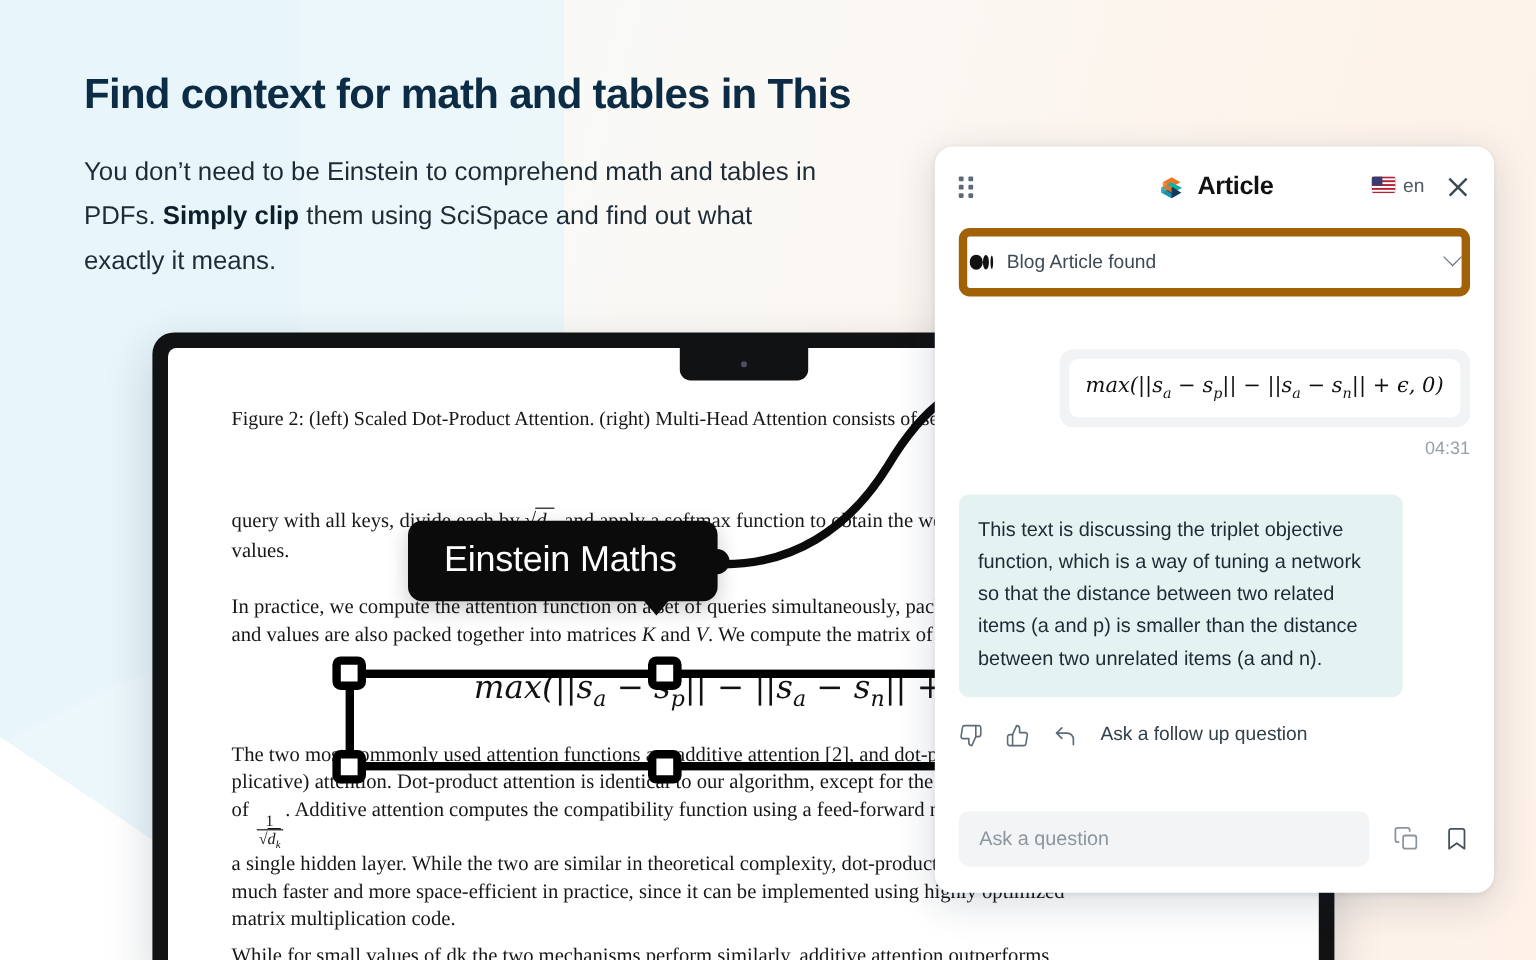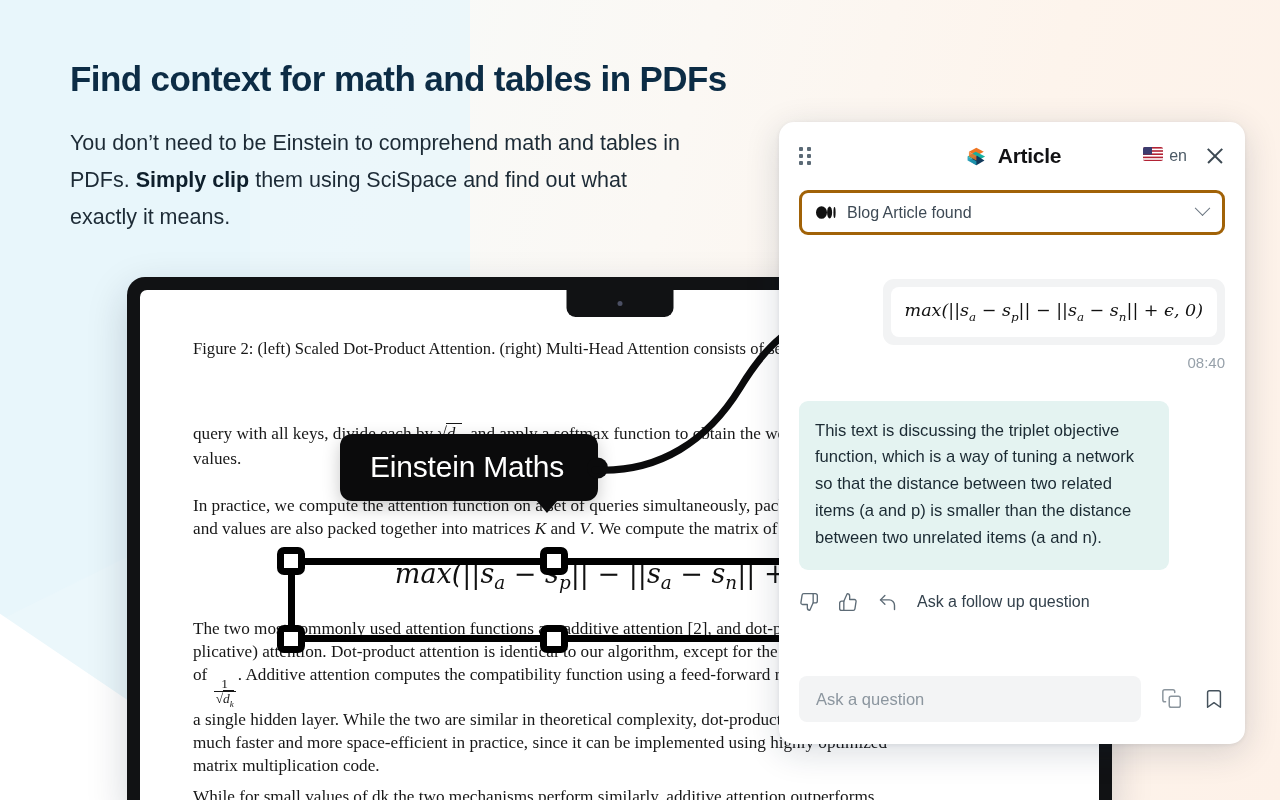--- a/index.html
+++ b/index.html
@@ -178,22 +178,22 @@
   }
   #close-btn::before, #close-btn::after {
     content: ""; position: absolute; left: 0; top: 9px; width: 20px; height: 1.6px;
     background: #3c4852;
   }
   #close-btn::before { transform: rotate(45deg); }
   #close-btn::after  { transform: rotate(-45deg); }
 
   
   #source-select {
-    height: 45px; border: 3px solid #a16207; border-radius: 9px;
-    display: flex; align-items: center; gap: 11px; padding: 0 14px;
+    height: 57px; border: 7px solid #a16207; border-radius: 9px;
+    display: flex; align-items: center; gap: 11px; padding: 0 2px;
     flex: 0 0 auto; cursor: pointer;
   }
   #source-label { font-size: 16px; color: #3e4a55; flex: 1; }
   .chevron {
     width: 11px; height: 11px; border-right: 1.8px solid #6a7681; border-bottom: 1.8px solid #6a7681;
     transform: rotate(45deg) translate(-3px,-3px);
   }
 
   
   #convo { flex: 1 1 auto; padding-top: 44px; overflow: hidden; }
@@ -234,21 +234,21 @@
 <body>
 
 <div id="bg-layer">
   <div id="bg-warm"></div>
   <div id="bg-blue-wedge"></div>
   <div id="bg-blue-wedge2"></div>
   <div id="bg-white-bl"></div>
 </div>
 
 <div id="copy">
-  <h1 id="headline">Find context for math and tables in PDFs</h1>
+  <h1 id="headline">Find context for math and tables in This</h1>
   <p id="subcopy"><span>You don’t need to be Einstein to comprehend math and tables in PDFs. </span><b>Simply clip</b><span> them using SciSpace and find out what exactly it means.</span></p>
 </div>
 
 <div id="device">
   <div id="screen">
     <div id="notch">
       <span id="camera-dot"></span>
     </div>
 
     <div id="pdf">
@@ -355,21 +355,21 @@
   </div>
 
   <div id="convo">
     <div id="q-row">
       <div id="q-bubble">
         <div id="q-inner">
           max(||<i>s<sub>a</sub></i> − <i>s<sub>p</sub></i>|| − ||<i>s<sub>a</sub></i> − <i>s<sub>n</sub></i>|| + <i>ϵ</i>, 0)
         </div>
       </div>
     </div>
-    <div id="timestamp">08:40</div>
+    <div id="timestamp">04:31</div>
 
     <div id="a-bubble">This text is discussing the triplet objective function, which is a way of tuning a network so that the distance between two related items (a and p) is smaller than the distance between two unrelated items (a and n).</div>
 
     <div id="actions">
       <svg class="ico" width="20" height="20" viewBox="0 0 24 24" fill="none" stroke="#5d6b76" stroke-width="1.6" stroke-linecap="round" stroke-linejoin="round">
         <path d="M10 15v4a3 3 0 0 0 3 3l4-9V2H5.7a2 2 0 0 0-2 1.7l-1.4 9a2 2 0 0 0 2 2.3z"></path>
         <path d="M17 2h2.7A2.3 2.3 0 0 1 22 4.3v6.4A2.3 2.3 0 0 1 19.7 13H17"></path>
       </svg>
       <svg class="ico" width="20" height="20" viewBox="0 0 24 24" fill="none" stroke="#5d6b76" stroke-width="1.6" stroke-linecap="round" stroke-linejoin="round">
         <path d="M14 9V5a3 3 0 0 0-3-3l-4 9v11h11.3a2 2 0 0 0 2-1.7l1.4-9a2 2 0 0 0-2-2.3z"></path>

